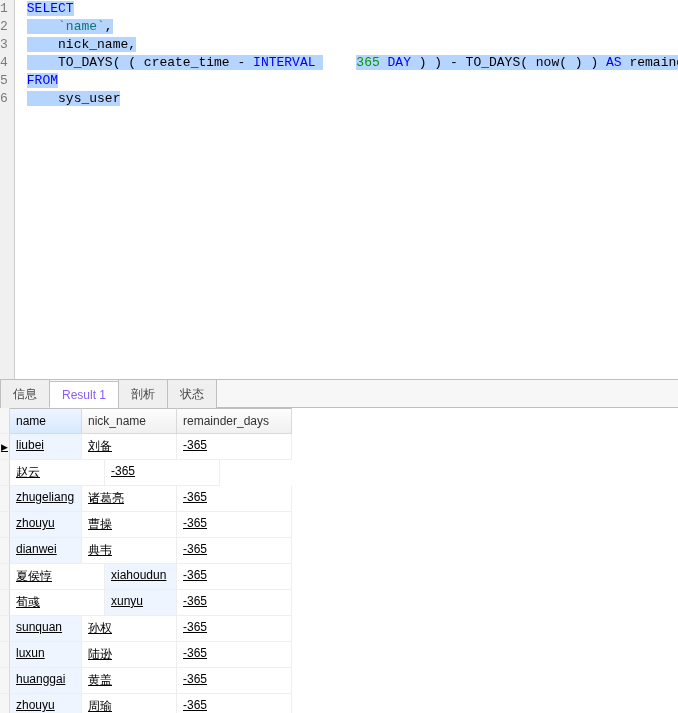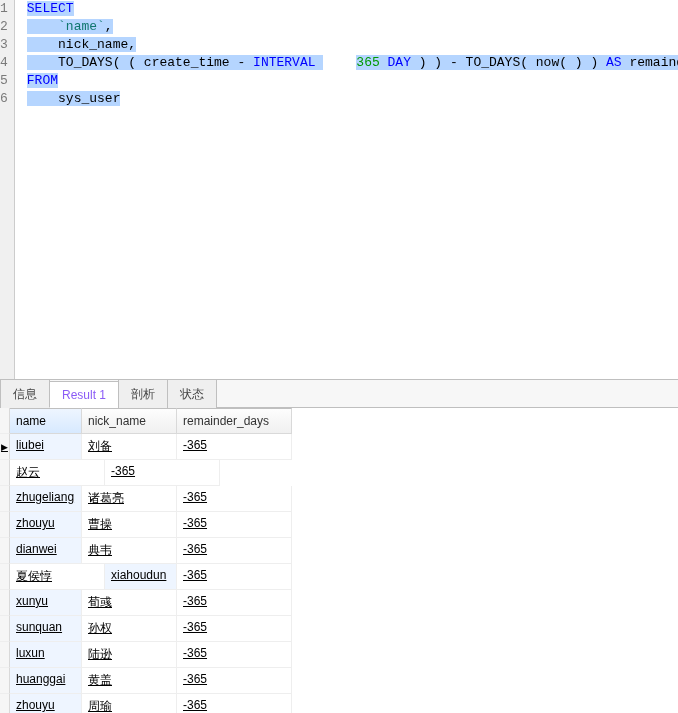--- a/index.html
+++ b/index.html
@@ -185,22 +185,22 @@
       <div class="cell c2">-365</div>
     </div>
     <div class="row row5">
       <div class="row-indicator"></div>
       <div class="cell c1">夏侯惇</div>
       <div class="cell c0 sel-col">xiahoudun</div>
       <div class="cell c2">-365</div>
     </div>
     <div class="row row6">
       <div class="row-indicator"></div>
+      <div class="cell c1">荀彧</div>
       <div class="cell c0 sel-col">xunyu</div>
-      <div class="cell c1">荀彧</div>
       <div class="cell c2">-365</div>
     </div>
     <div class="row row7">
       <div class="row-indicator"></div>
       <div class="cell c0 sel-col">sunquan</div>
       <div class="cell c1">孙权</div>
       <div class="cell c2">-365</div>
     </div>
     <div class="row row8">
       <div class="row-indicator"></div>

